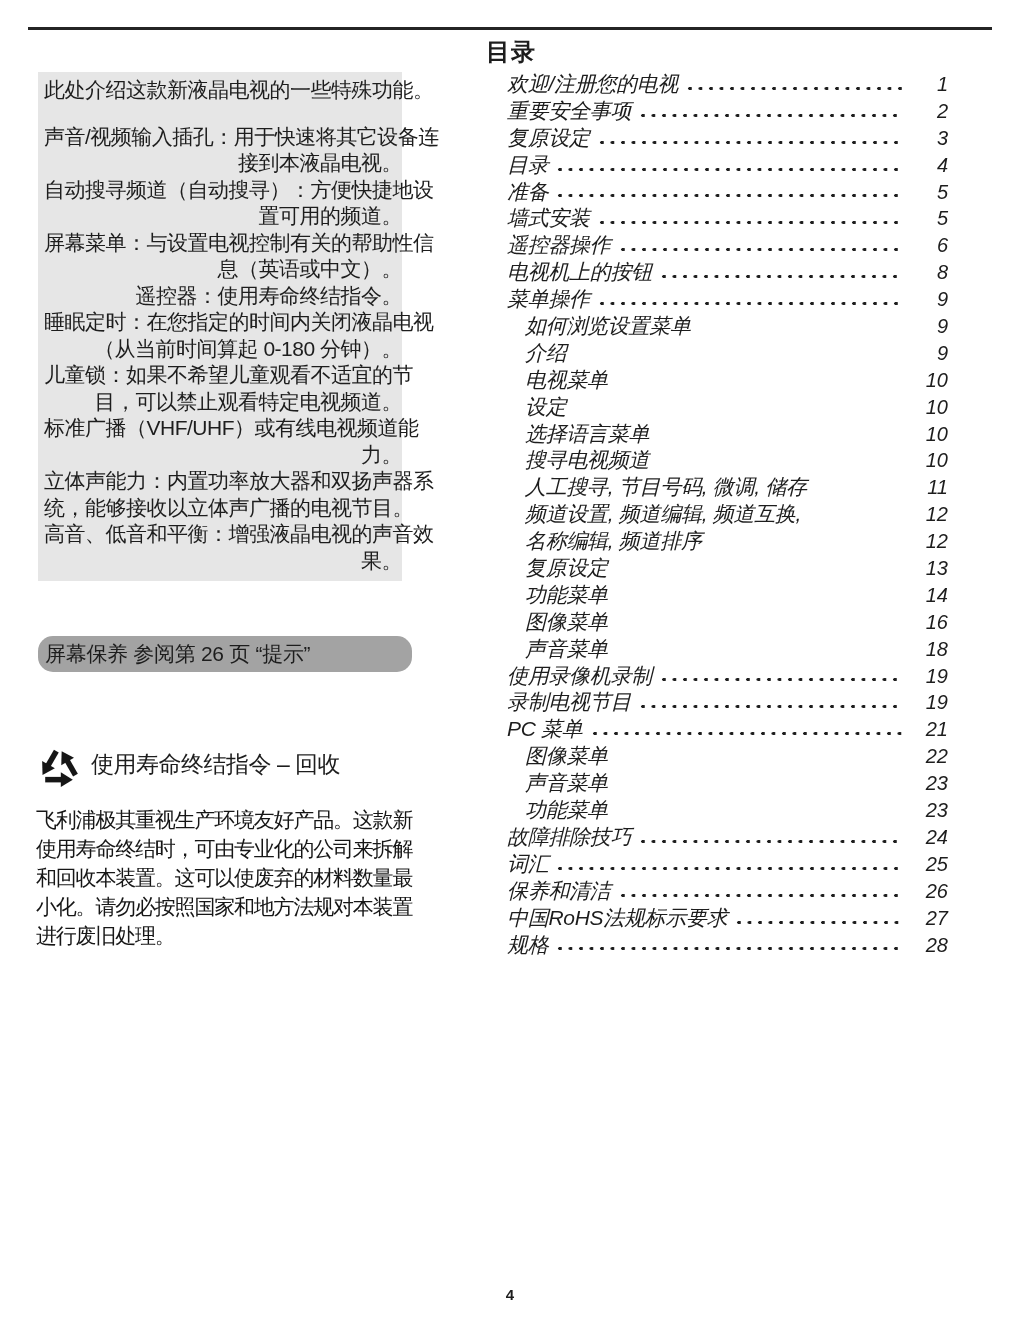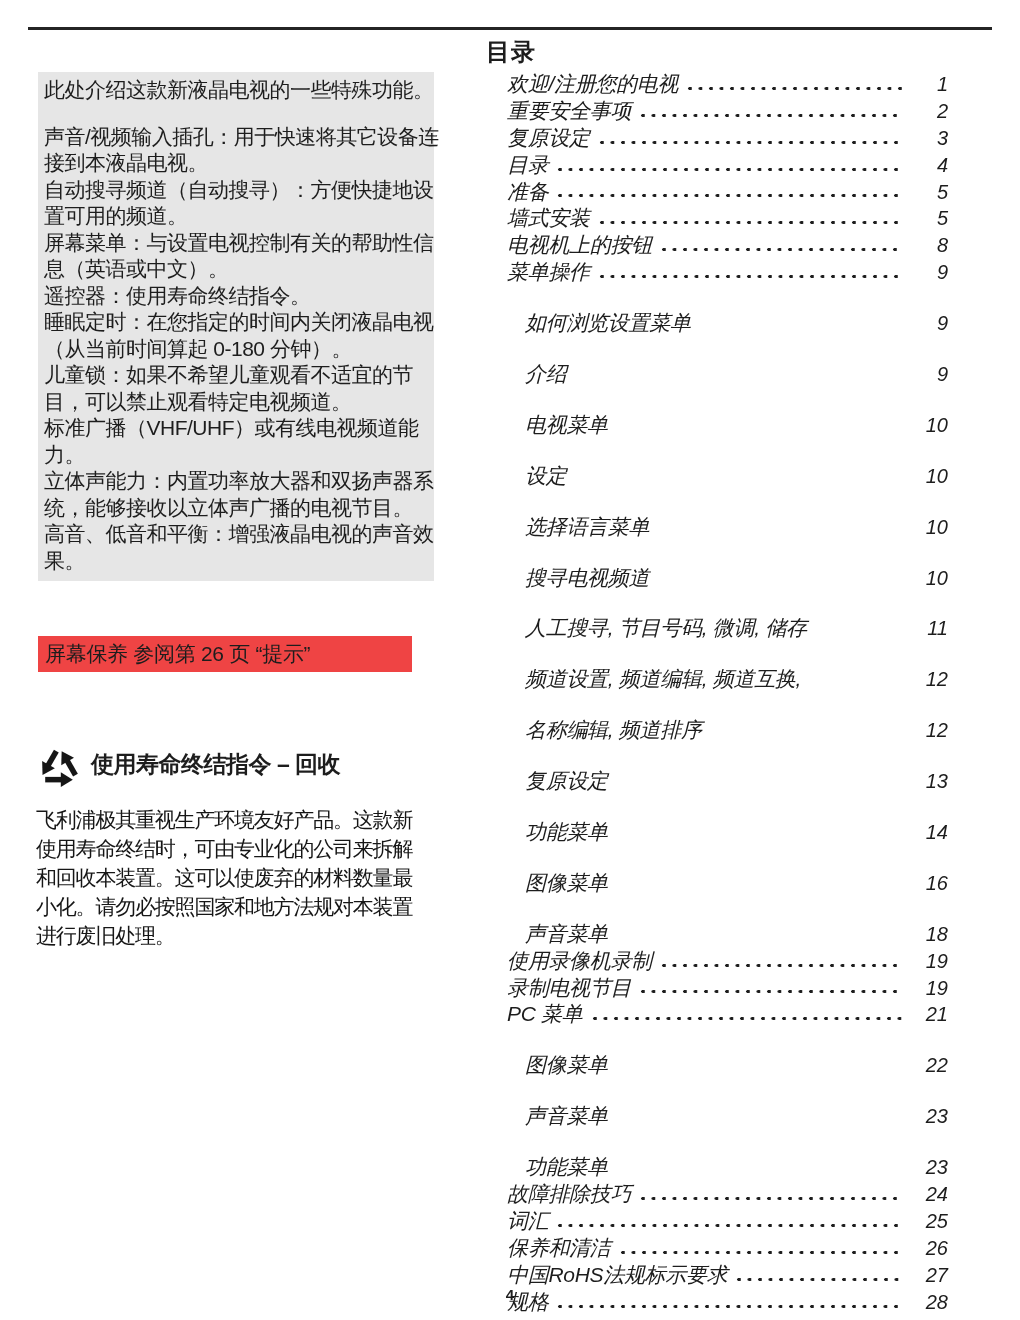--- a/index.html
+++ b/index.html
@@ -5,53 +5,53 @@
   html,body{margin:0;padding:0;background:#ffffff;}
   .page{
     position:relative;width:1020px;height:1320px;background:#ffffff;
     font-family:"Liberation Sans","DejaVu Sans",sans-serif;
     color:#1d1d1d;overflow:hidden;
   }
   .top-rule{position:absolute;left:28px;top:27px;width:964px;height:3px;background:#242424;}
 
   
   .intro-box{
-    position:absolute;left:38px;top:72px;width:396px;
-    background:#e6e6e6;padding:5px 0 7px 6px;box-sizing:border-box;
+    position:absolute;left:38px;top:72px;width:364px;
+    background:#e6e6e6;padding:5px 0 7px 6px;box-sizing:border-box;text-align:right;
   }
   .intro-line{
     font-size:21px;line-height:26.5px;letter-spacing:-0.5px;
     white-space:nowrap;color:#1d1d1d;
   }
   .intro-line:empty{height:20px;}
 
   .care-note{
     position:absolute;left:38px;top:636px;width:374px;height:36px;
-    background:#ef4444;font-size:21px;line-height:36px;
-    padding-left:7px;box-sizing:border-box;white-space:nowrap;letter-spacing:-0.3px;
+    background:#a3a3a3;font-size:21px;line-height:36px;
+    padding-left:7px;box-sizing:border-box;white-space:nowrap;letter-spacing:-0.3px;border-radius:15px;
   }
 
   .recycle-section{position:absolute;left:36px;top:738px;width:378px;}
   .recycle-heading-row{display:flex;align-items:center;gap:9px;height:52px;}
   .recycle-icon{width:46px;height:50px;flex:0 0 auto;display:block;}
-  .recycle-heading{font-size:23px;font-weight:bold;white-space:nowrap;letter-spacing:-0.5px;}
+  .recycle-heading{font-size:23px;font-weight:normal;white-space:nowrap;letter-spacing:-0.5px;}
   .recycle-body{margin-top:15px;}
   .recycle-line{
     font-size:21px;line-height:29px;letter-spacing:-1.2px;
     white-space:nowrap;color:#161616;
   }
 
   
   .toc-title{
     position:absolute;left:486px;top:36px;
     font-size:24px;font-weight:bold;letter-spacing:1px;
   }
   .toc-list{position:absolute;left:507px;top:70px;width:441px;font-style:italic;}
   .toc-row{display:flex;align-items:baseline;height:26.9px;font-size:21px;}
-  .toc-row.lvl1{padding-left:18px;margin-top:24px;}
+  .toc-row.lvl1{padding-left:18px;}
   .toc-label{white-space:nowrap;letter-spacing:-0.3px;flex:0 0 auto;}
   .toc-leader{
     flex:1 1 auto;align-self:flex-end;height:9px;margin:0 10px 4px 9px;
     background-image:radial-gradient(circle at 3px 4.5px,#1d1d1d 1.6px,transparent 2px);
     background-size:10.5px 9px;background-repeat:repeat-x;
   }
   .toc-leader.nodots{background:none;}
   .toc-page{flex:0 0 36px;text-align:right;font-size:20px;white-space:nowrap;}
 
   .footer-num{
@@ -145,20 +145,25 @@
         <span class="toc-label">准备</span>
         <span class="toc-leader"></span>
         <span class="toc-page">5</span>
       </div>
       <div class="toc-row">
         <span class="toc-label">墙式安装</span>
         <span class="toc-leader"></span>
         <span class="toc-page">5</span>
       </div>
       <div class="toc-row">
+        <span class="toc-label">遥控器操作</span>
+        <span class="toc-leader"></span>
+        <span class="toc-page">6</span>
+      </div>
+      <div class="toc-row">
         <span class="toc-label">电视机上的按钮</span>
         <span class="toc-leader"></span>
         <span class="toc-page">8</span>
       </div>
       <div class="toc-row">
         <span class="toc-label">菜单操作</span>
         <span class="toc-leader"></span>
         <span class="toc-page">9</span>
       </div>
       <div class="toc-row lvl1">

